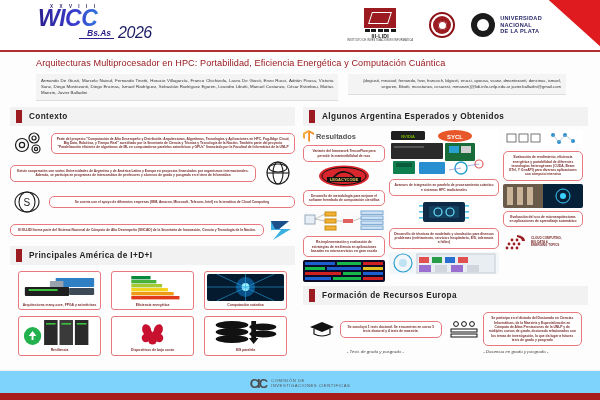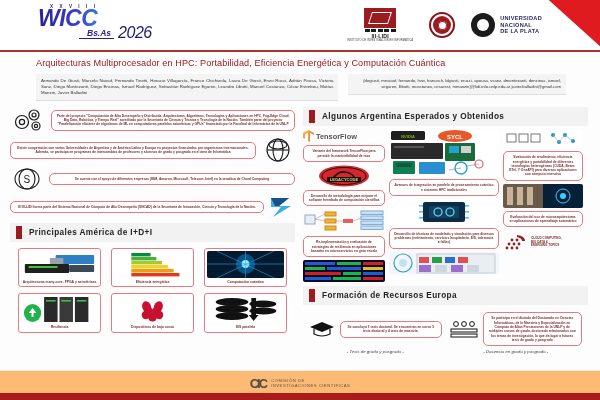--- a/index.html
+++ b/index.html
@@ -211,21 +211,21 @@
   .frh-grid { display:flex; gap:8px; padding:3px 6px 0 6px; align-items:center; }
   .frh-col { display:flex; align-items:center; gap:5px; flex:1; }
   .frh-cap { font-size:4.4px; font-style:italic; color:#444; text-align:center; margin-top:3px;}
   .frh-caps { display:flex; gap:8px; padding:0 6px; }
   .frh-caps > div { flex:1; text-align:center; }
 
   
   .footer {
     position:absolute; left:0; bottom:0;
     width:600px; height:30px;
-    background:#fdba74;
+    background:#7dd3fc;
     display:flex; align-items:center; justify-content:center;
     border-top:1px solid #eee;
   }
   .footer-bar {
     position:absolute; left:0; bottom:0; width:600px; height:7px;
     background:#a81c1c;
   }
   .cic { display:flex; align-items:center; gap:5px; margin-bottom:5px;}
   .cic-logo { font-size:13px; font-weight:bold; color:#4d4d4d; letter-spacing:-2px; font-family:"Liberation Sans", sans-serif;}
   .cic-txt { font-size:4.2px; line-height:5.4px; color:#555; letter-spacing:0.5px; }
@@ -288,20 +288,24 @@
 
   <div class="meta-row">
     <div class="authors">Armando De Giusti, Marcelo Naiouf, Fernando Tinetti, Horacio Villagarcía, Franco Chichizola, Laura De Giusti, Enzo Rucci, Adrián Pousa, Victoria Sanz, Diego Montezanti, Diego Encinas, Ismael Rodríguez, Sebastián Rodríguez Eguren, Leandro Libutti, Manuel Costanzo, César Estrebou, Matías Manzin, Javier Balladini</div>
     <div class="contact">{degiusti, mnaiouf, fernando, hvw, francoch, ldgiusti, erucci, apousa, vsanz, dmontezanti, dencinas, ismael, seguren, llibutti, mcostanzo, cesarest, mmanzin}@lidi.info.unlp.edu.ar javier.balladini@gmail.com</div>
   </div>
 
   <div class="body">
 
     <div class="col-left">
 
+      <div class="sec-head">
+        <div class="sec-mark"></div>
+        <div class="sec-title">Contexto</div>
+      </div>
 
       <div class="ctx">
         <div class="ctx-r1">
           <div class="ico">
             <svg width="36" height="26" viewBox="0 0 36 26">
               <g fill="none" stroke="#1a1a1a" stroke-width="1.2">
                 <circle cx="24" cy="8" r="5"></circle>
                   <circle cx="24" cy="8" r="2"></circle>
                 <circle cx="12" cy="15" r="6.5"></circle>
                   <circle cx="12" cy="15" r="2.6"></circle>
@@ -470,21 +474,21 @@
       </div>
 
       <div class="res-grid">
 
         <div class="res-c1">
           <div style="display:flex;align-items:center;gap:2px;">
             <svg width="11" height="12" viewBox="0 0 11 12">
               <polygon points="5.5,0 11,3 11,5 7,2.8 7,12 5.2,11 5.2,1.8" fill="#f08d21"></polygon>
               <polygon points="5.5,0 0,3 0,8 2,9 2,4.2 5.5,2.2" fill="#f5a93f"></polygon>
             </svg>
-            <span style="font-size:7.4px;color:#555;font-weight:bold;font-family:'Liberation Sans',sans-serif;">TensorFlow</span>
+            <span style="font-size:7.4px;color:#555;font-weight:bold;font-family:'Liberation Sans',sans-serif;">Resultados</span>
           </div>
           <div class="tbox">Variante del framework TensorFlow para permitir la mantenibilidad de rocs</div>
           <div style="display:flex;justify-content:center;">
             <svg width="52" height="22" viewBox="0 0 52 22">
               <ellipse cx="26" cy="11" rx="25" ry="10.5" fill="#d9262c"></ellipse>
               <ellipse cx="26" cy="11" rx="22" ry="8.5" fill="none" stroke="#111" stroke-width="1"></ellipse>
               <path d="M14 15 q5 -9 13 -8 q8 1 11 8" fill="none" stroke="#111" stroke-width="1.6"></path>
               <rect x="9" y="12" width="34" height="5" fill="#111"></rect>
               <text x="26" y="16.2" font-size="4" fill="#e8d56a" text-anchor="middle" font-family="Liberation Sans, sans-serif" font-weight="bold">LEGACYCODE</text>
             </svg>

